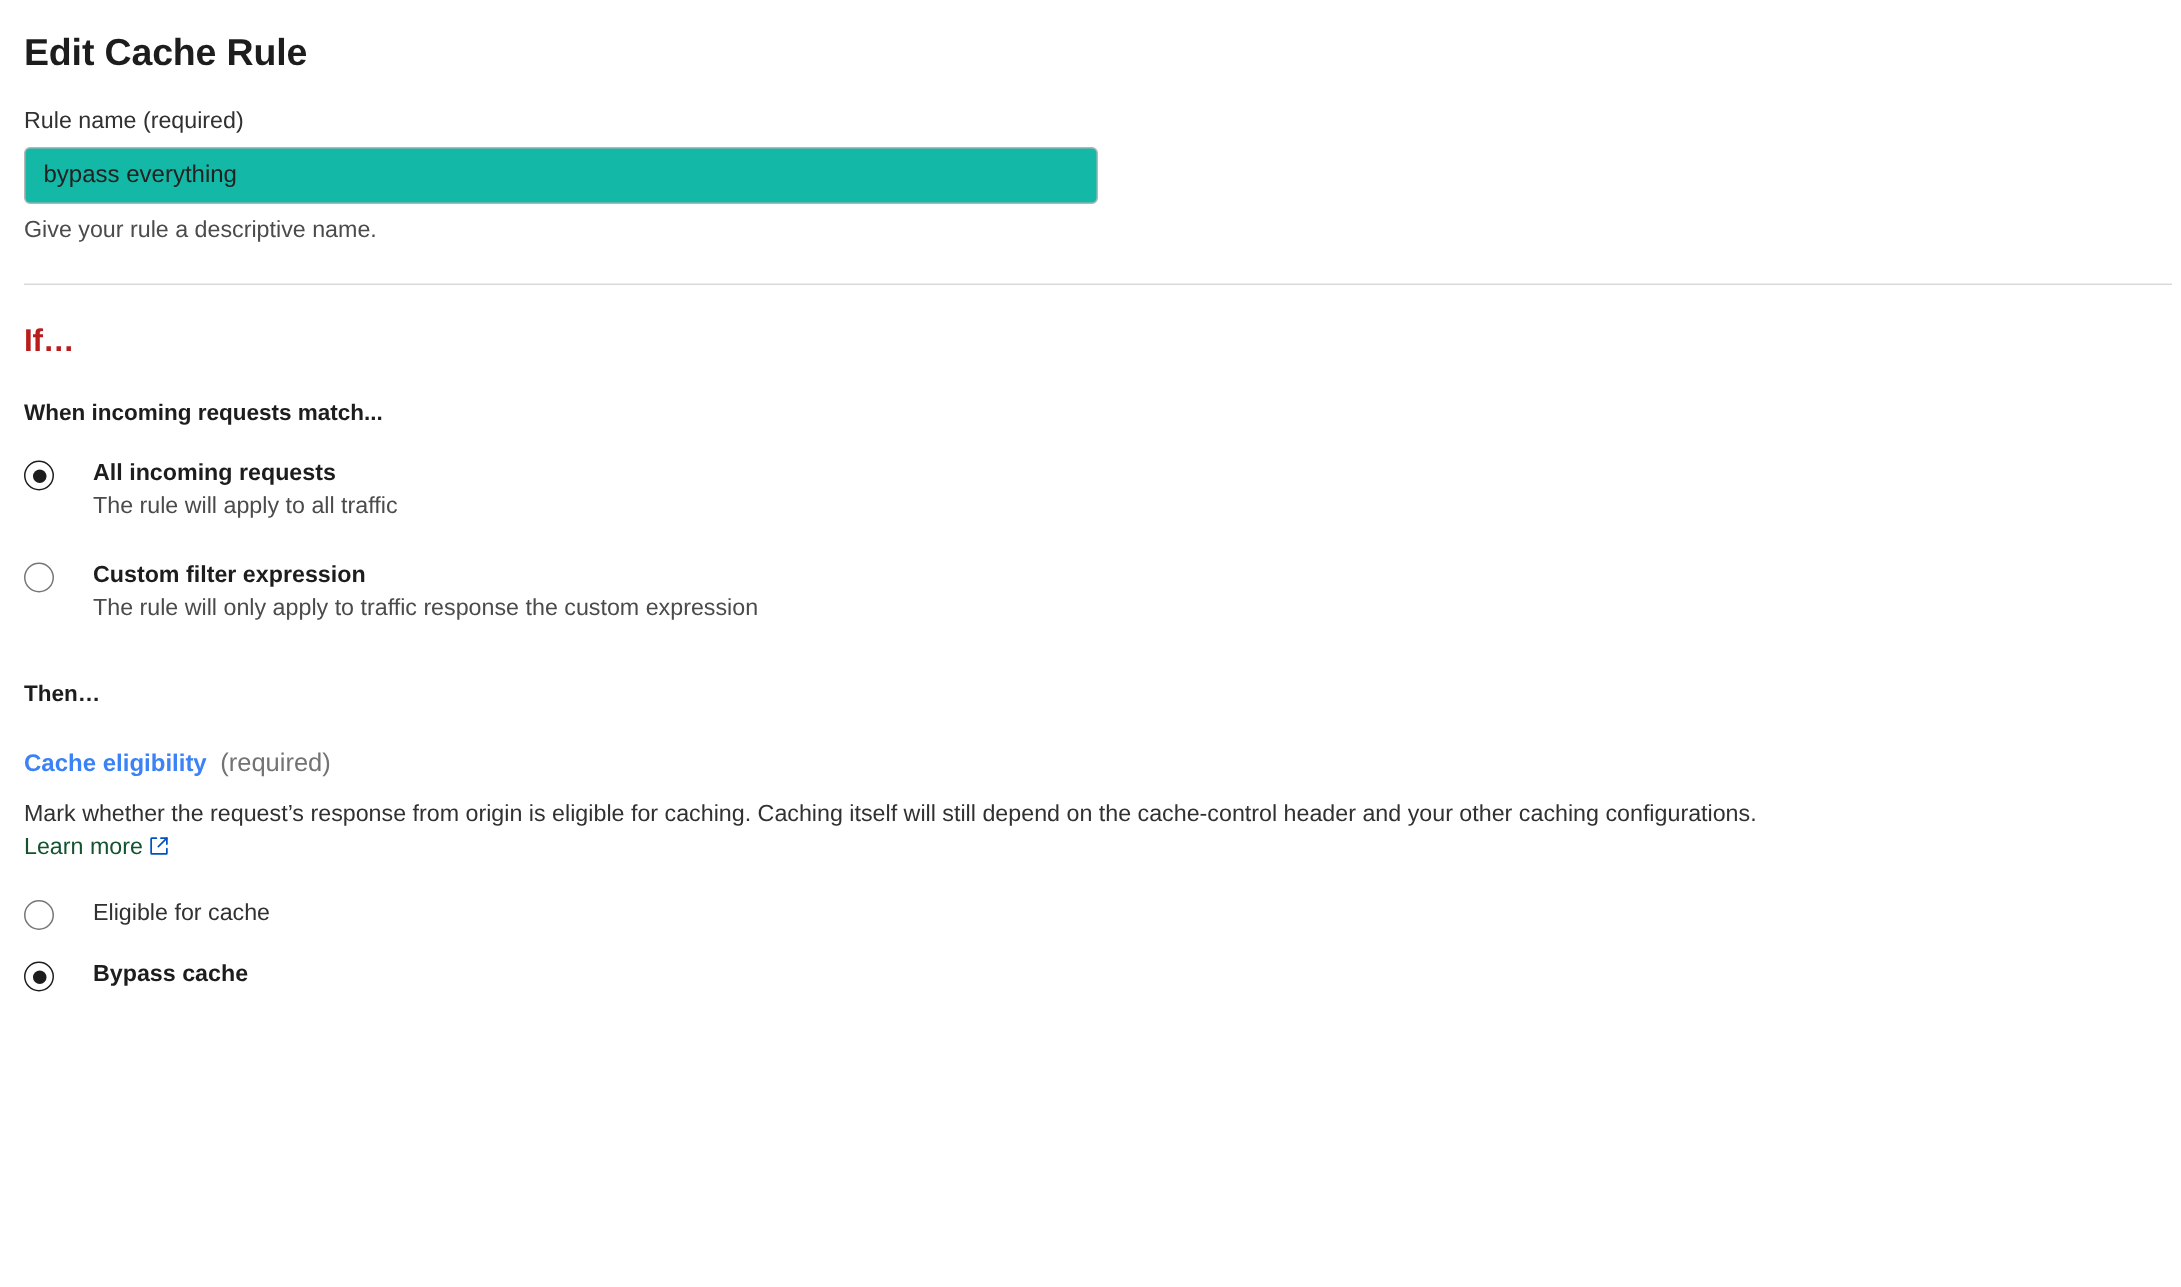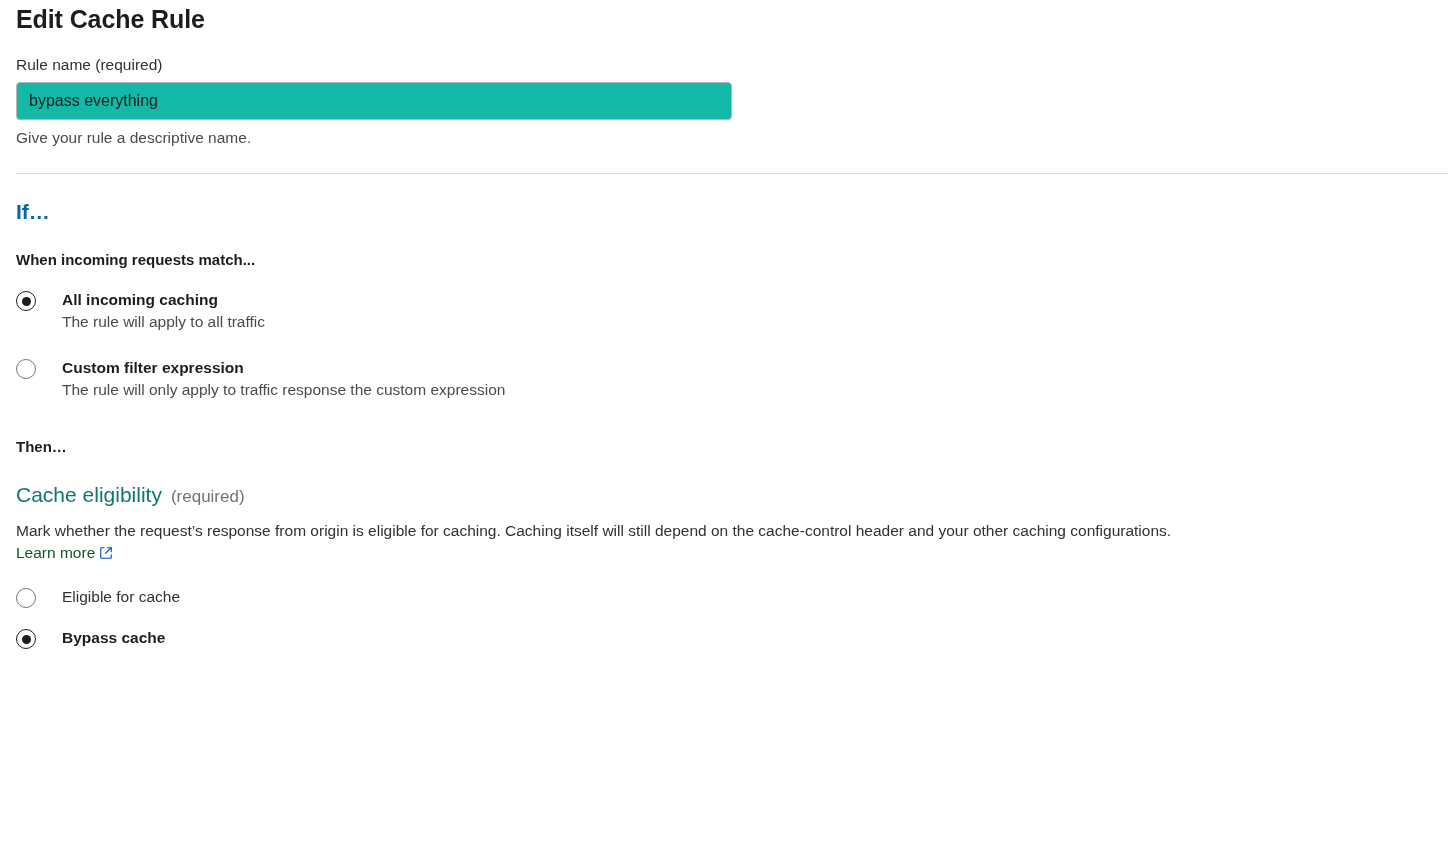--- a/index.html
+++ b/index.html
@@ -9,21 +9,21 @@
     background: #ffffff;
   }
   body {
     width: 1454px;
     height: 858px;
     font-family: "Liberation Sans", sans-serif;
     color: #1d1d1d;
     -webkit-font-smoothing: antialiased;
   }
   .page {
-    padding: 3px 16px 0 16px;
+    padding: 19px 16px 0 16px;
     width: 1214px;
   }
   .page-title {
     font-size: 25px;
     font-weight: 700;
     letter-spacing: -0.1px;
     margin: 2px 0 22px 0;
     color: #1d1d1d;
   }
   .field-label {
@@ -52,21 +52,21 @@
   }
   .divider {
     border: none;
     border-top: 1px solid #d9d9d9;
     margin: 26px 0 0 0;
     width: 1432px;
   }
   .section-heading {
     font-size: 21px;
     font-weight: 700;
-    color: #0369a1;
+    color: #b91c1c;
     margin: 26px 0 0 0;
     letter-spacing: -0.1px;
   }
   .subsection-heading {
     font-size: 15px;
     font-weight: 700;
     color: #1d1d1d;
     margin: 27px 0 0 0;
   }
   .radio-group {
@@ -127,23 +127,23 @@
     line-height: 1.3;
   }
   .then-block { margin-top: 38px; }
   .cache-eligibility-head {
     display: flex;
     align-items: baseline;
     gap: 9px;
     margin-top: 28px;
   }
   .cache-eligibility-head .title {
-    font-size: 21px;
-    font-weight: 400;
-    color: #0f766e;
+    font-size: 16px;
+    font-weight: 700;
+    color: #3b82f6;
   }
   .cache-eligibility-head .required {
     font-size: 17px;
     font-weight: 400;
     color: #737373;
   }
   .description {
     font-size: 15.5px;
     color: #313131;
     line-height: 1.42;
@@ -179,21 +179,21 @@
   <hr class="divider">
 
   <h2 class="section-heading">If…</h2>
   <h3 class="subsection-heading">When incoming requests match...</h3>
 
   <div class="radio-group">
 
     <div class="radio-row">
       <span class="radio-outer checked"></span>
       <div class="radio-text">
-        <div class="radio-title">All incoming caching</div>
+        <div class="radio-title">All incoming requests</div>
         <div class="radio-desc">The rule will apply to all traffic</div>
       </div>
     </div>
 
     <div class="radio-row">
       <span class="radio-outer"></span>
       <div class="radio-text">
         <div class="radio-title">Custom filter expression</div>
         <div class="radio-desc">The rule will only apply to traffic response the custom expression</div>
       </div>

